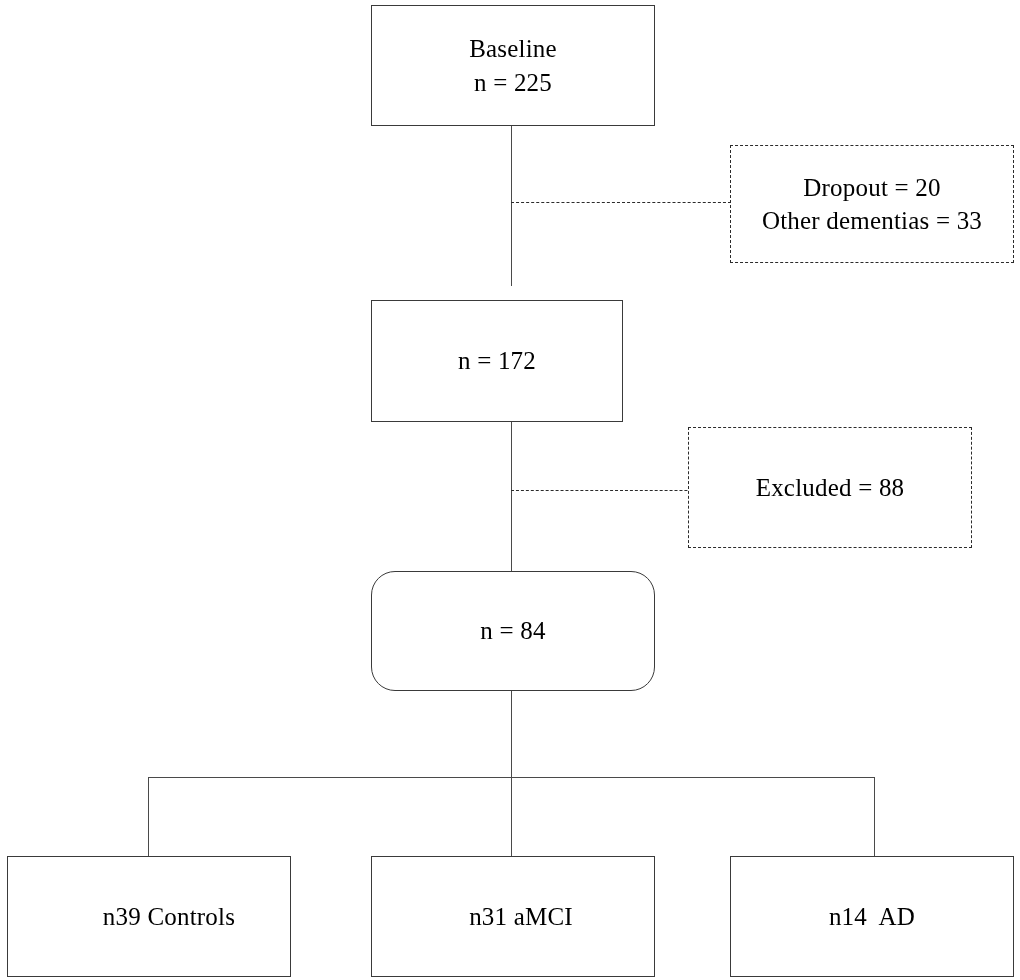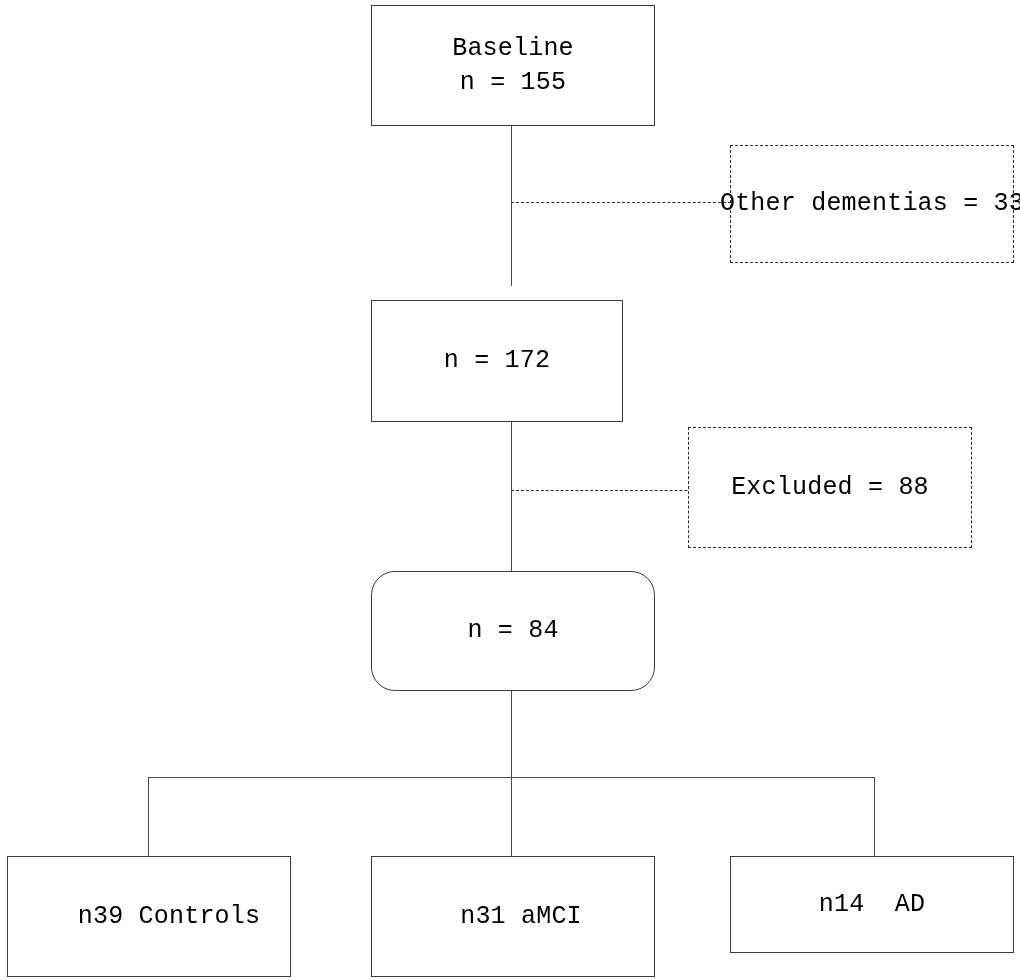--- a/index.html
+++ b/index.html
@@ -37,21 +37,20 @@
     border: 1.6px solid #3a3a3a;
   }
   .node.dashed {
     border: 1.5px dashed #2b2b2b;
   }
   .node .line {
     display: block;
     white-space: pre;
     font-size: 25px;
     letter-spacing: 0.2px;
-    font-family: Liberation Mono, monospace;
   }
 
   
   .conn {
     position: absolute;
     z-index: 1;
   }
   .conn.v-solid {
     width: 0;
     border-left: 1.6px solid #4a4a4a;
@@ -81,24 +80,25 @@
   <div class="conn v-solid" style="left:511px; top:689px; height:168px;"></div>
 
   <div class="conn h-solid" style="left:148px; top:777px; width:727px;"></div>
 
   <div class="conn v-solid" style="left:148px; top:777px; height:80px;"></div>
 
   <div class="conn v-solid" style="left:874px; top:777px; height:80px;"></div>
 
   <div class="node solid" style="left:371px; top:5px; width:284px; height:121px;">
     <span class="line">Baseline</span>
-    <span class="line">n = 155</span>
+    <span class="line">n = 225</span>
   </div>
 
   <div class="node dashed" style="left:730px; top:145px; width:284px; height:118px;">
+    <span class="line">Dropout = 20</span>
     <span class="line">Other dementias = 33</span>
   </div>
 
   <div class="node solid" style="left:371px; top:300px; width:252px; height:122px;">
     <span class="line">n = 172</span>
   </div>
 
   <div class="node dashed" style="left:688px; top:427px; width:284px; height:121px;">
     <span class="line">Excluded = 88</span>
   </div>
@@ -108,17 +108,17 @@
   </div>
 
   <div class="node solid" style="left:7px; top:856px; width:284px; height:121px;padding-left:40px;">
     <span class="line">n39 Controls</span>
   </div>
 
   <div class="node solid" style="left:371px; top:856px; width:284px; height:121px;padding-left:16px;">
     <span class="line">n31 aMCI</span>
   </div>
 
-  <div class="node solid" style="left:730px; top:856px; width:284px; height:97px;">
+  <div class="node solid" style="left:730px; top:856px; width:284px; height:121px;">
     <span class="line">n14  AD</span>
   </div>
 
 </div>
 
 </body></html>

